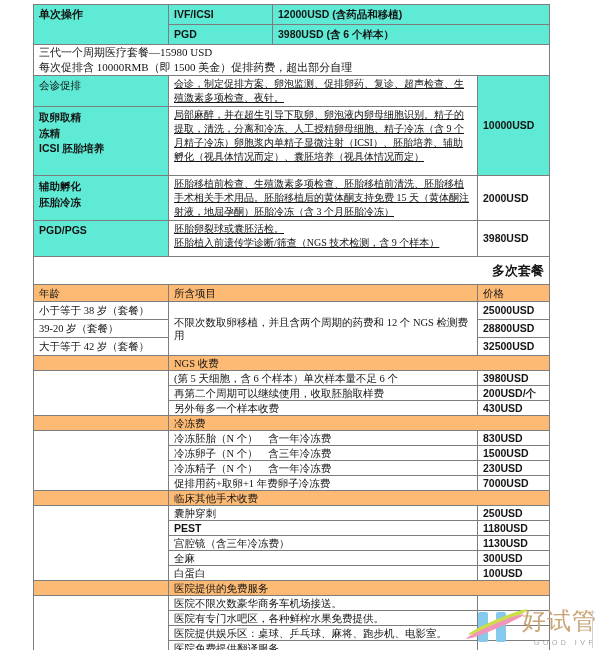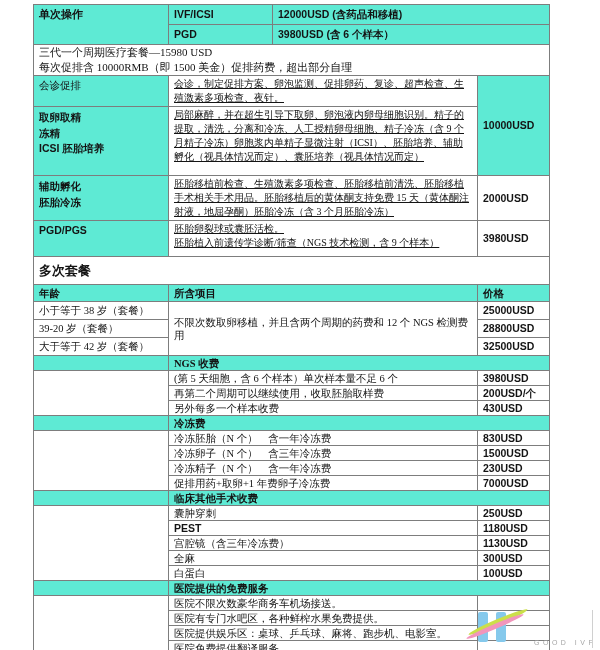--- a/index.html
+++ b/index.html
@@ -17,30 +17,30 @@
     border:1px solid #7d7d7d;
     font-size:10.5px;line-height:13px;
     padding:0 5px;vertical-align:middle;overflow:hidden;
     word-break:break-all;
   }
   
   tr.h20{height:20px}tr.h30{height:30px}tr.h29{height:29px}tr.h69{height:69px}
   tr.h44{height:44px}tr.h36{height:36px}tr.h28{height:28px}tr.h17{height:17px}
   tr.h18{height:18px}tr.h15{height:15px}
   .shade{background:#5eead4;}
-  .hdr{background:#5eead4;font-weight:bold;font-size:10.5px;}
+  .hdr{background:#fdba74;font-weight:normal;font-size:10.5px;}
   .latin{font-family:"Liberation Sans","DejaVu Sans",sans-serif;font-weight:bold;font-size:10.5px;}
   .price{font-family:"Liberation Sans","DejaVu Sans",sans-serif;font-weight:bold;font-size:10.5px;}
   .top{vertical-align:top;padding-top:3px;}
   .bold{font-weight:bold;font-size:11px;}
   .name-lines div{line-height:15.5px;font-weight:bold;}
   .desc{font-size:10px;line-height:14px;vertical-align:top;padding:1px 5px;text-decoration:underline;}
   .banner-cell{text-align:left;font-size:11px;}
   .banner-cell div{line-height:15px;}
-  .multi-title{text-align:left;font-weight:bold;font-size:13px;}
+  .multi-title{text-align:right;font-weight:bold;font-size:13px;}
   .centered-desc{font-size:10.5px;}
   
   .wm{position:absolute;left:470px;top:604px;width:130px;height:46px;pointer-events:none;}
   .wm-bar{position:absolute;top:8px;width:10px;height:30px;background:#85c9ec;border-radius:2px;}
   .wm-bar.b1{left:8px;}
   .wm-bar.b2{left:26px;}
   .wm-swoosh{position:absolute;border-radius:50%;}
   .wm-swoosh.s1{left:-4px;top:15px;width:64px;height:6px;background:#cbdf4a;transform:rotate(-23deg);}
   .wm-swoosh.s2{left:-6px;top:20px;width:62px;height:5px;background:#f195bb;transform:rotate(-23deg);}
   .wm-brand{position:absolute;left:52px;top:3px;font-size:24px;line-height:28px;color:#c9a474;letter-spacing:1px;font-family:"Liberation Serif","DejaVu Serif",serif;}
@@ -219,16 +219,17 @@
       <td></td>
     </tr>
   </tbody>
     </table>
 
   <div class="wm">
     <div class="wm-bar b1"></div>
     <div class="wm-bar b2"></div>
     <div class="wm-swoosh s1"></div>
     <div class="wm-swoosh s2"></div>
+    <div class="wm-brand">好试管</div>
     <div class="wm-sub">GOOD IVF</div>
     <div class="wm-divider"></div>
   </div>
 </div>
 
 </body></html>

